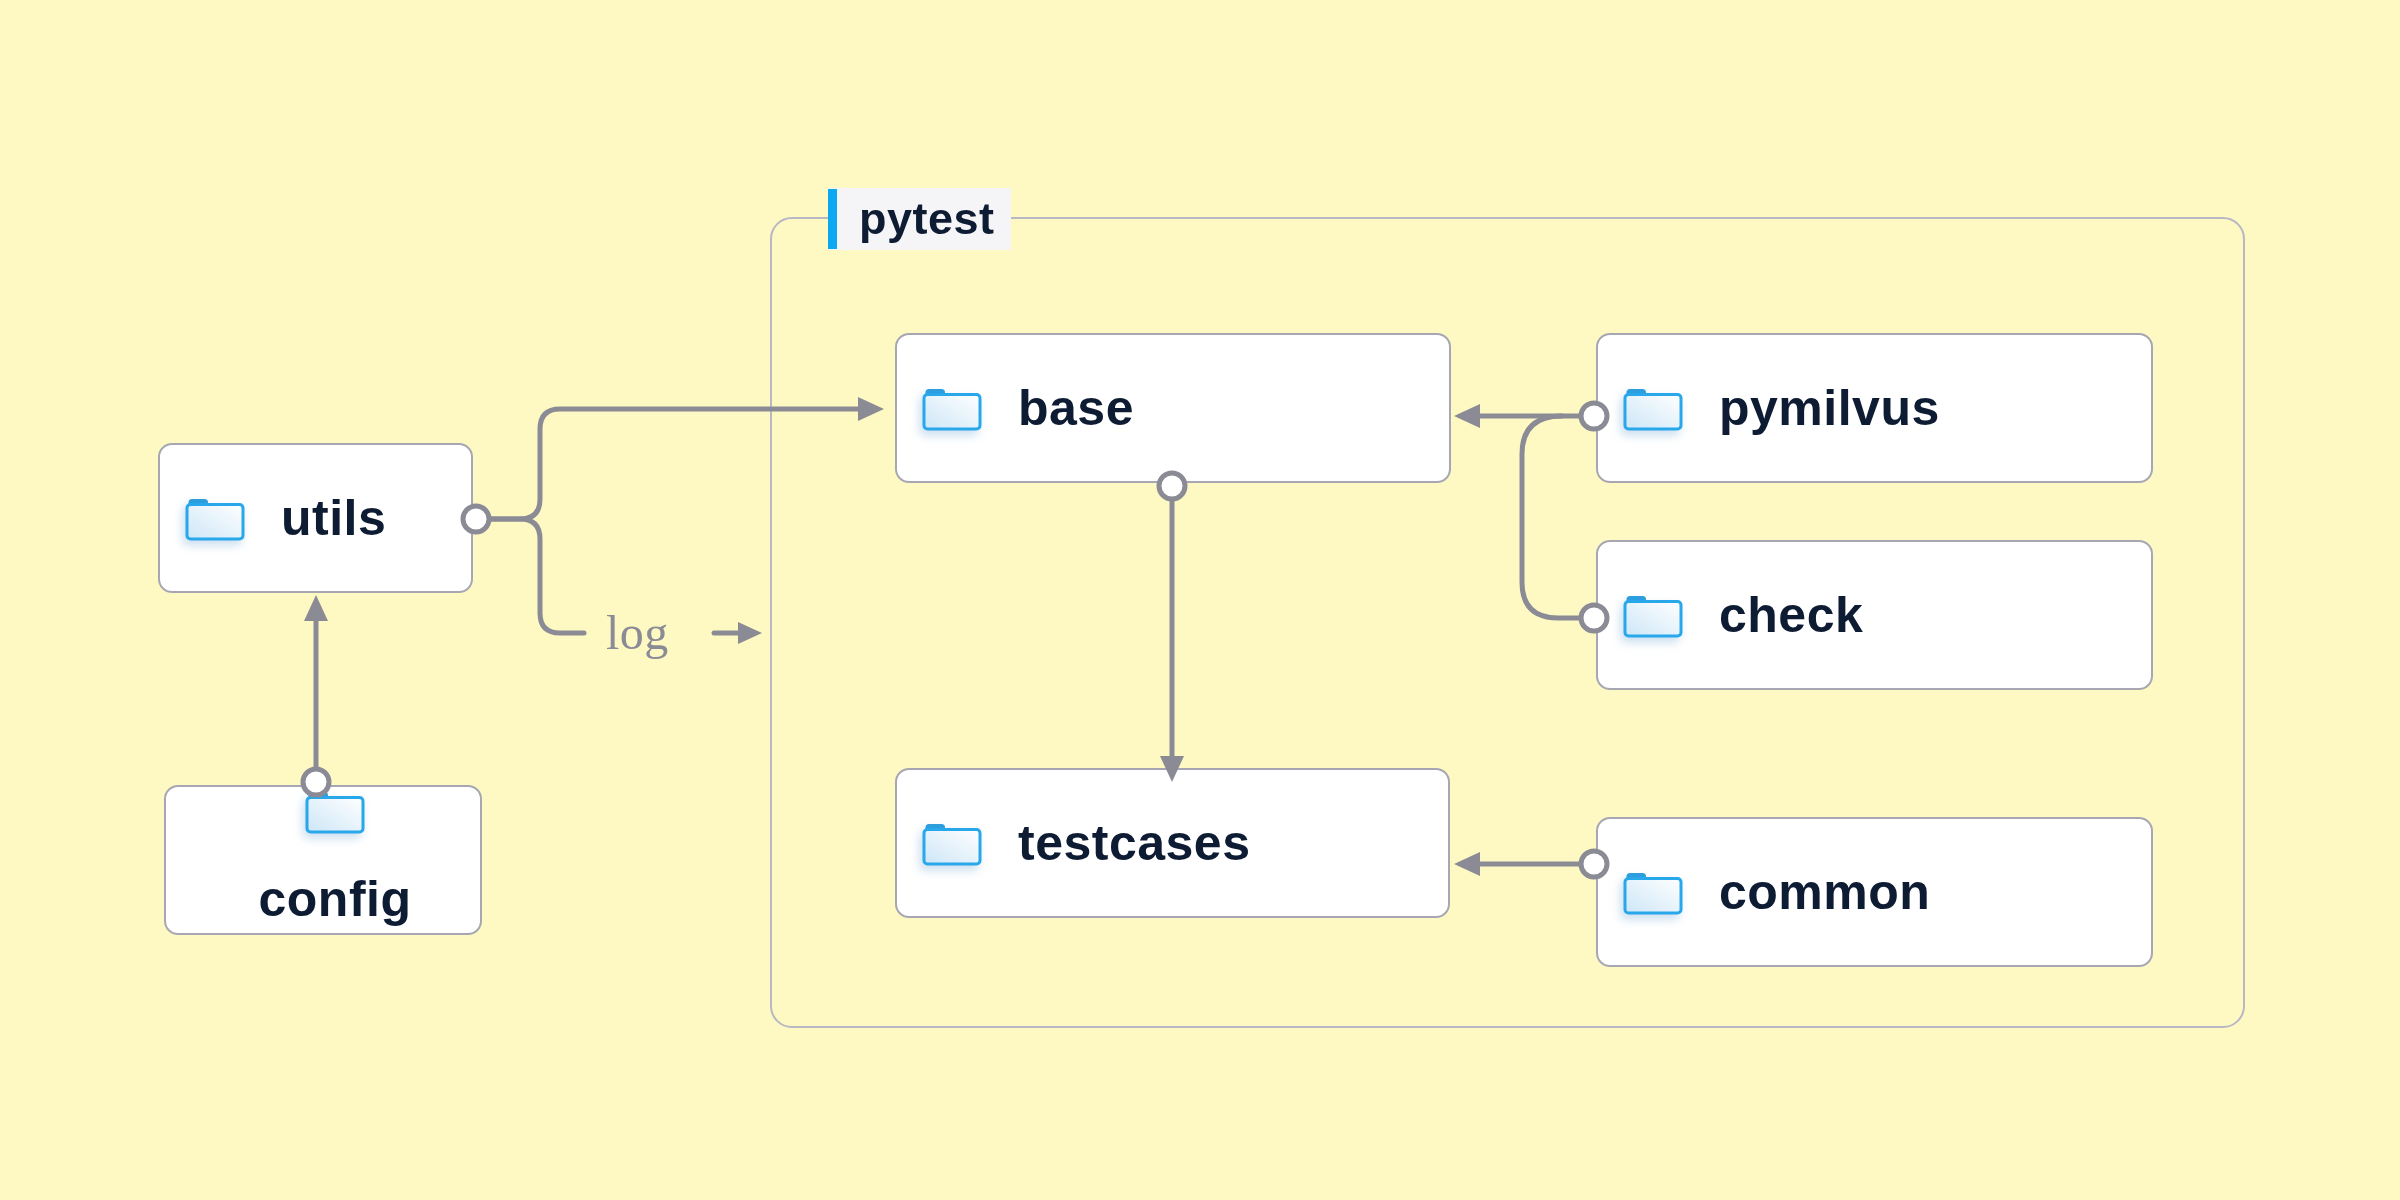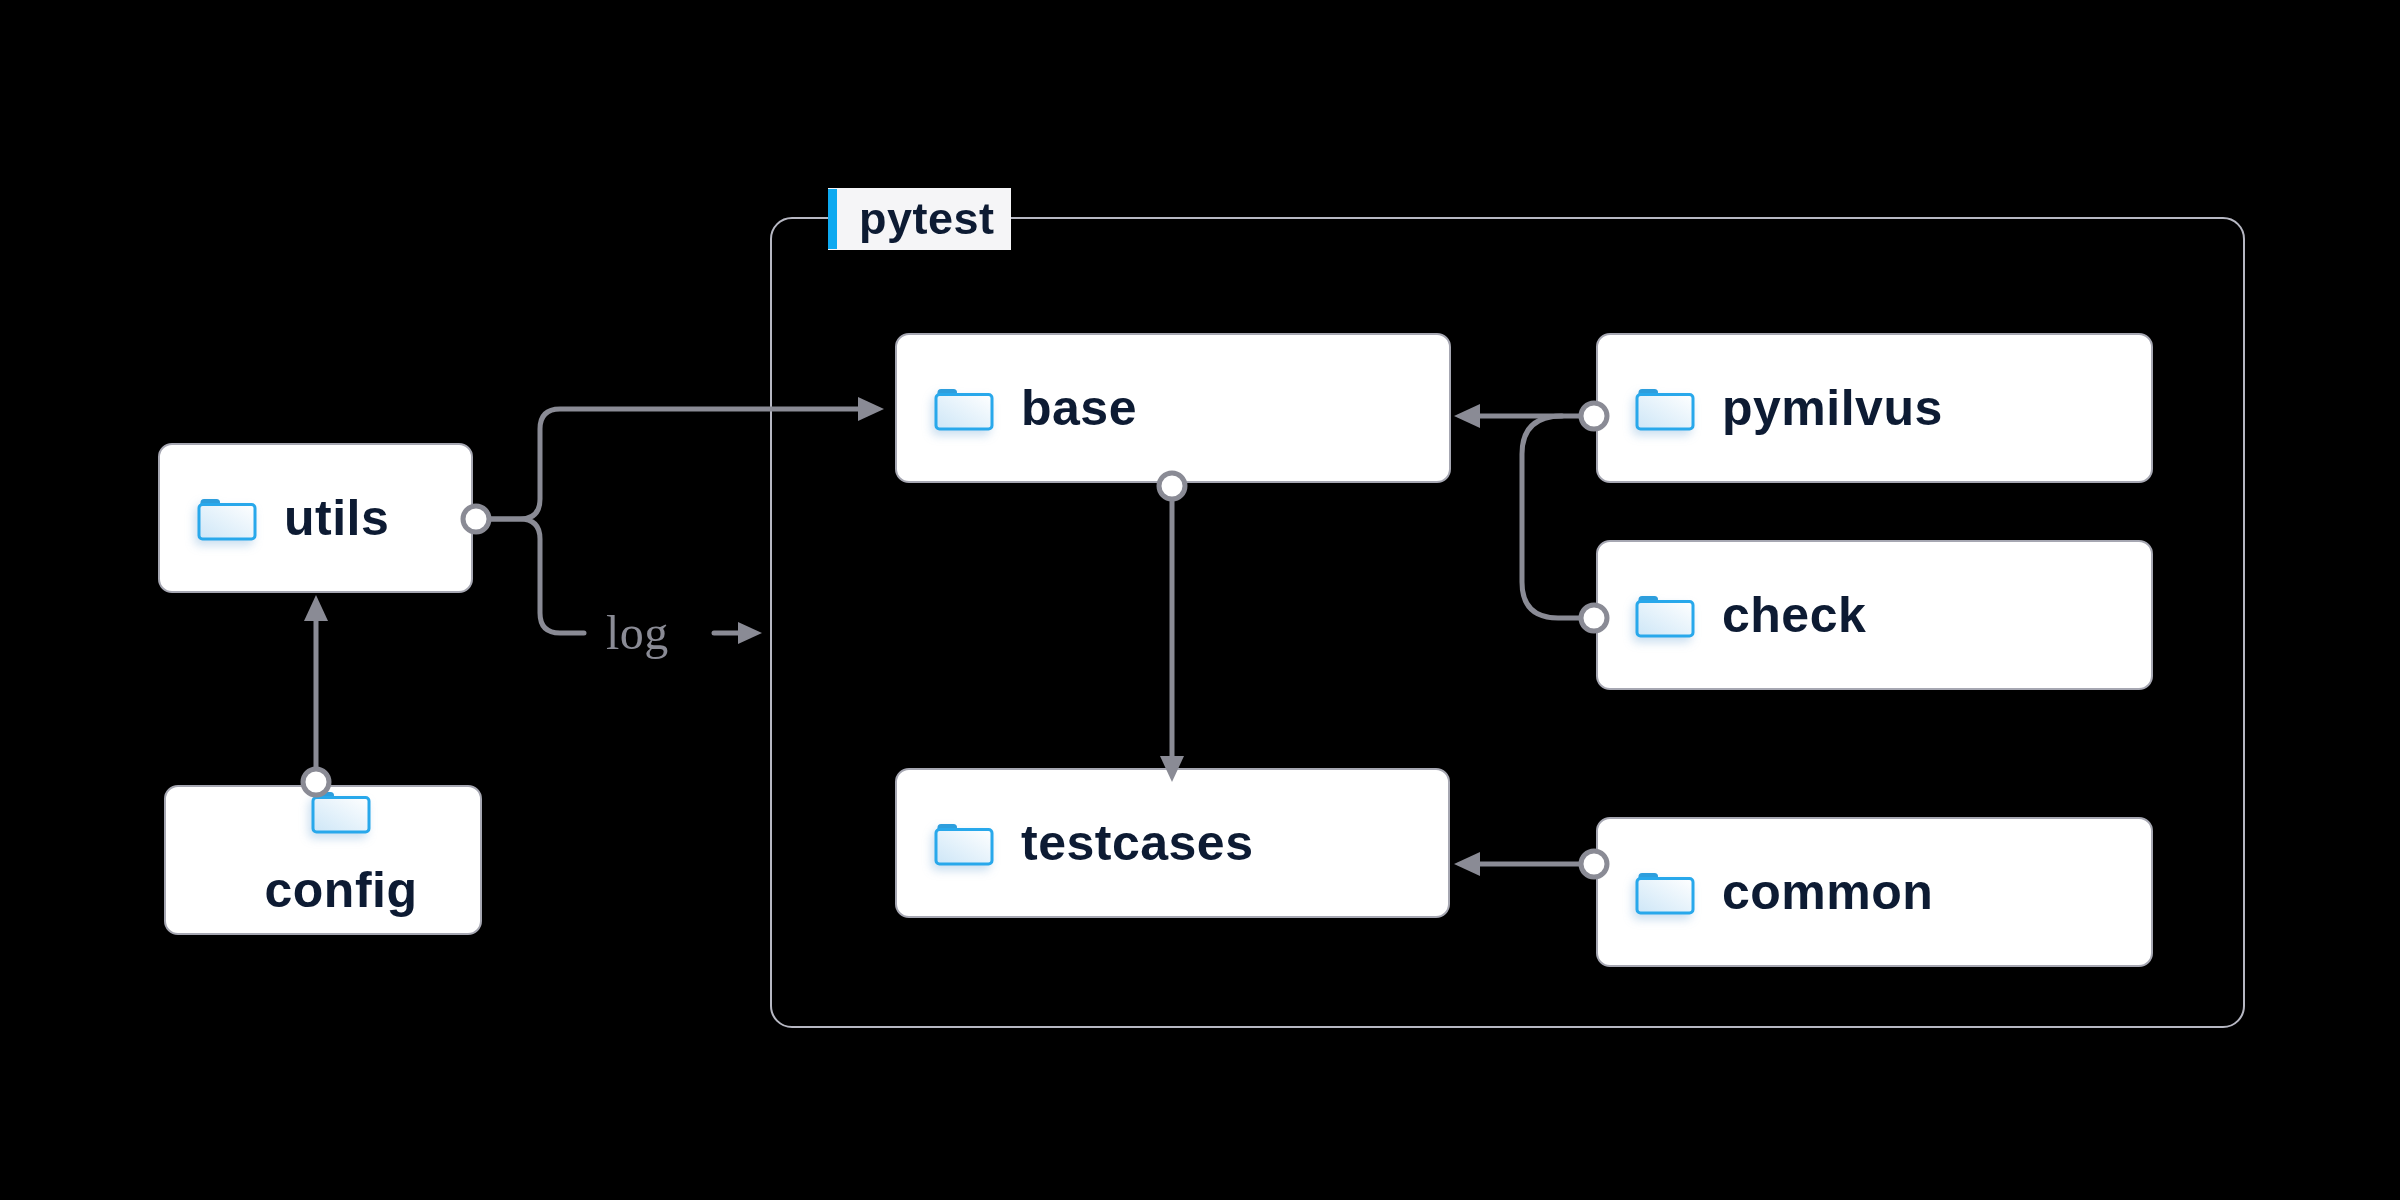--- a/index.html
+++ b/index.html
@@ -1,35 +1,35 @@
 <!DOCTYPE html>
 <html><head>
 <meta charset="utf-8">
 <style>
   html,body{margin:0;padding:0;background:#f5f5f7;}
   .canvas{
-    position:relative;width:2400px;height:1200px;background:#000000;overflow:hidden;
+    position:relative;width:2400px;height:1200px;background:#fef9c3;overflow:hidden;
     font-family:"Liberation Sans",sans-serif;
   }
   
   .group-box{
     position:absolute;left:770px;top:217px;width:1475px;height:811px;
     border:2px solid #b7b8c3;border-radius:22px;box-sizing:border-box;
   }
   .group-legend{
     position:absolute;left:56px;top:-31px;height:62px;
     display:flex;align-items:center;gap:22px;
     background:#f5f5f7;padding:0 16px 0 0;
   }
   .legend-bar{width:9px;height:60px;background:#0da9f0;flex:none;}
   .legend-text{font-size:45px;font-weight:700;color:#0d1b33;letter-spacing:.5px;white-space:nowrap;}
   
   .node{
     position:absolute;background:#ffffff;border:2px solid #a6a7b2;border-radius:14px;
-    box-sizing:border-box;display:flex;align-items:center;gap:26px;padding-left:36px;
+    box-sizing:border-box;display:flex;align-items:center;gap:35px;padding-left:24px;
   }
   .node-label{font-size:50px;font-weight:700;color:#0d1b33;letter-spacing:.5px;white-space:nowrap;}
   .folder{flex:none;filter:drop-shadow(-3px 5px 5px rgba(70,140,200,.28));}
   .folder-tab{fill:#2d9edd;}
   .folder-body{fill:url(#folderGrad);stroke:#28a8eb;stroke-width:3;}
   
   .overlay{position:absolute;left:0;top:0;pointer-events:none;}
   .edge{stroke:#8a8b95;stroke-width:5;fill:none;stroke-linecap:round;}
   .arrowhead{fill:#8a8b95;stroke:none;}
   .port{fill:#ffffff;stroke:#8a8b95;stroke-width:5;}

